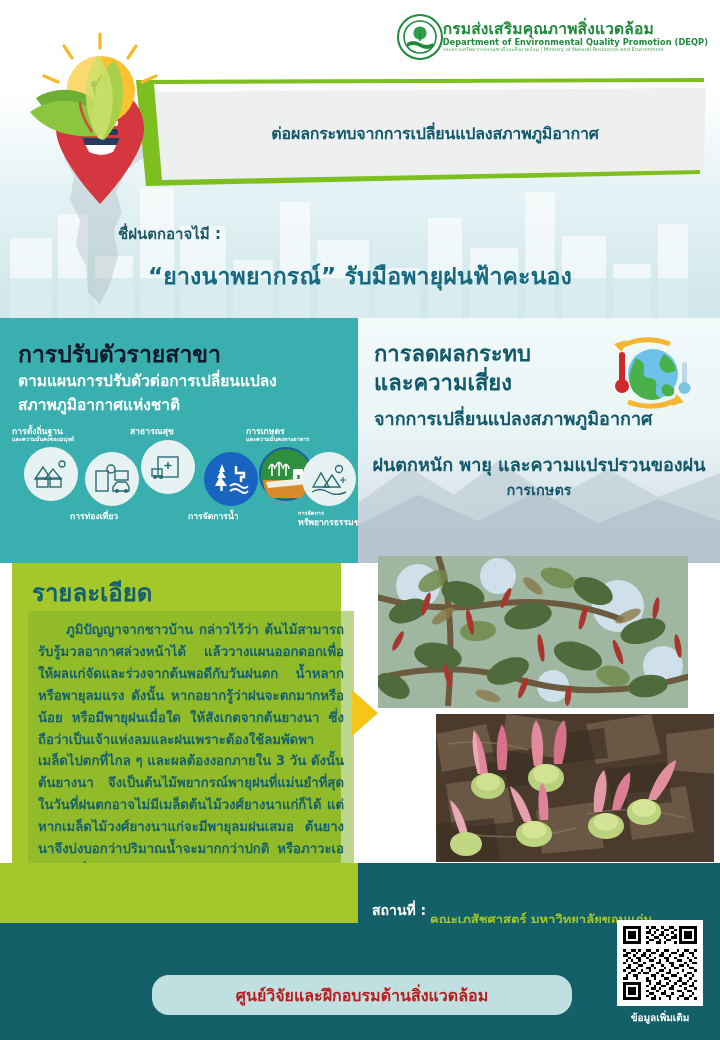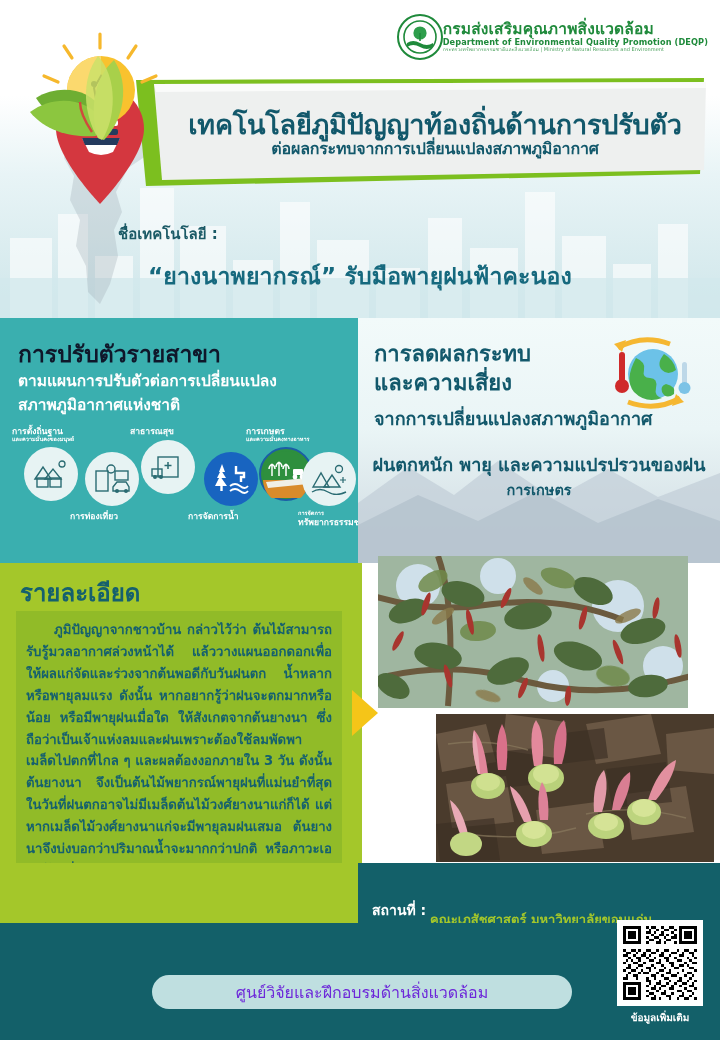--- a/index.html
+++ b/index.html
@@ -81,21 +81,21 @@
   }
   .mountains { position:absolute; left:0; bottom:0; width:362px; height:130px; }
   .pr-h1 { position:absolute; left:16px; top:22px; font-size:22px; font-weight:bold; color:#12586b; line-height:1.3; z-index:3; }
   .pr-h2 { position:absolute; left:16px; top:86px; font-size:18px; font-weight:bold; color:#12586b; z-index:3; }
   .globe-ico { position:absolute; right:18px; top:14px; width:106px; height:86px; z-index:3; }
   .pr-line1 { position:absolute; left:0; top:132px; width:362px; text-align:center; font-size:18px; font-weight:bold; color:#12586b; z-index:3; }
   .pr-line2 { position:absolute; left:0; top:160px; width:362px; text-align:center; font-size:14.5px; font-weight:bold; color:#12586b; z-index:3; }
 
   
   .details {
-    position:absolute; left:0; top:563px; width:362px; height:360px;
+    position:absolute; left:12px; top:563px; width:329px; height:360px;
     background:#a4c72a;
   }
   .details-h { position:absolute; left:20px; top:10px; font-size:24px; font-weight:bold; color:#15606e; }
   .details-body {
     position:absolute; left:16px; top:48px; width:326px; height:298px;
     background:rgba(128,176,38,.52);
     font-size:13.2px; color:#15606e; font-weight:bold;
     line-height:1.66; text-align:justify; padding:8px 10px 6px 10px;
     text-indent:28px;
   }
@@ -114,24 +114,24 @@
   }
   .credit-accent { position:absolute; left:0; top:0; width:9px; height:102px; background:#a4c72a; }
   .credit-green-left { position:absolute; left:0; top:0; width:358px; height:60px; background:#a4c72a; }
   .credit-lbl { position:absolute; left:372px; top:36px; font-size:14px; font-weight:bold; color:#ffffff; }
   .credit-l1 { position:absolute; left:430px; top:24px; font-size:13px; font-weight:bold; color:#a4c72a; }
   .credit-l2 { position:absolute; left:430px; top:46px; font-size:13px; font-weight:bold; color:#a4c72a; }
 
   
   .footer { position:absolute; left:0; top:923px; width:720px; height:117px; background:#136069; }
   .footer-pill {
-    position:absolute; left:152px; top:975px; width:420px; height:34px;
+    position:absolute; left:152px; top:975px; width:420px; height:40px;
     background:#bfdfe0; border-radius:17px;
     display:flex; align-items:center; justify-content:center;
-    font-size:16px; font-weight:normal; color:#6d28d9;
+    font-size:16px; font-weight:bold; color:#b91c1c;
   }
   .qr-box { position:absolute; right:17px; top:920px; width:86px; height:86px; background:#ffffff; padding:6px; }
   .qr-cap { position:absolute; right:17px; top:1010px; width:86px; text-align:center; font-size:10px; font-weight:bold; color:#ffffff; }
 </style>
 </head>
 <body>
 
 <div class="poster">
 
   <div class="header">
@@ -211,25 +211,24 @@
         <path d="M74 104 C66 92 62 82 62 74" stroke="#d04a3c" stroke-width="2.4" fill="none"></path>
       </g>
     </svg>
 
     <svg class="banner" viewBox="0 0 580 108" preserveAspectRatio="none">
       <path d="M8 2 L576 0 L572 96 L18 108 Z" fill="#7cbf1f"></path>
       <path d="M26 6 L578 4 L576 92 L34 102 Z" fill="#eef0ef"></path>
       <path d="M26 6 L578 4 L578 10 L28 14 Z" fill="#ffffff" opacity=".7"></path>
     </svg>
     <div class="banner-text">
-      <div class="banner-l1">เทคโนโลยีภูมิปัญญาท้องถิ่นด้านการปรับตัว</div>
       <div class="banner-l2">ต่อผลกระทบจากการเปลี่ยนแปลงสภาพภูมิอากาศ</div>
     </div>
 
-    <div class="tech-label">ชื่อเทคโนโลยี :</div>
+    <div class="tech-label">ชื่ฝนตกอาจไมี :</div>
     <div class="tech-name">“ยางนาพยากรณ์” รับมือพายุฝนฟ้าคะนอง</div>
   </div>
 
   <div class="panel-left">
     <div class="panel-left-h1">การปรับตัวรายสาขา</div>
     <div class="panel-left-h2">ตามแผนการปรับตัวต่อการเปลี่ยนแปลง<br>สภาพภูมิอากาศแห่งชาติ</div>
 
     <div class="icon-row">
 
       <div class="sector" style="left:12px; top:-22px; width:78px;">

